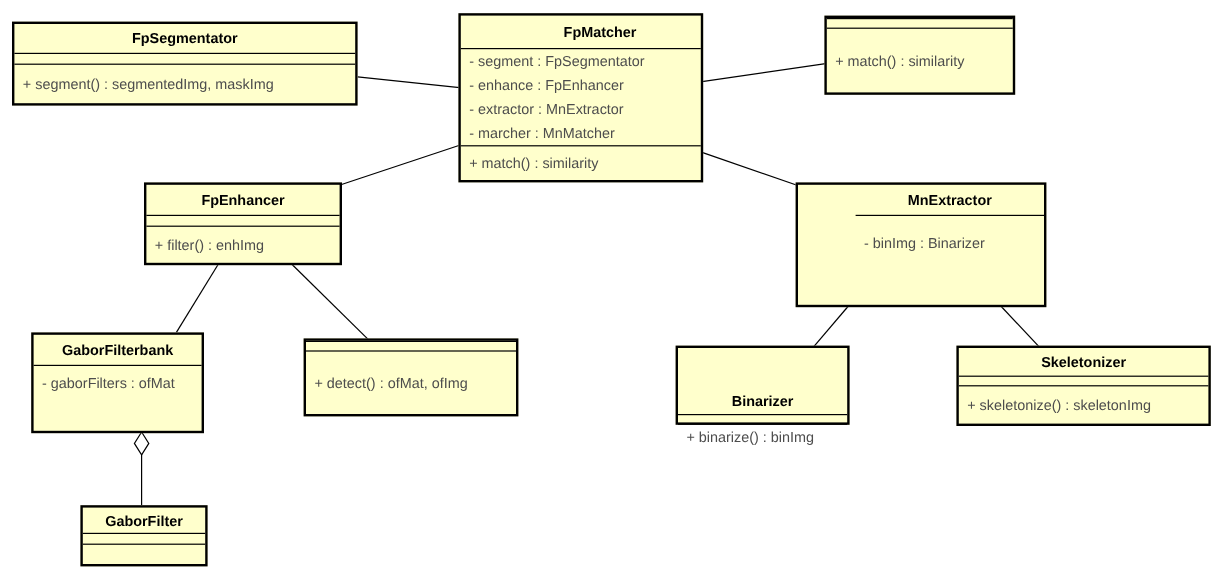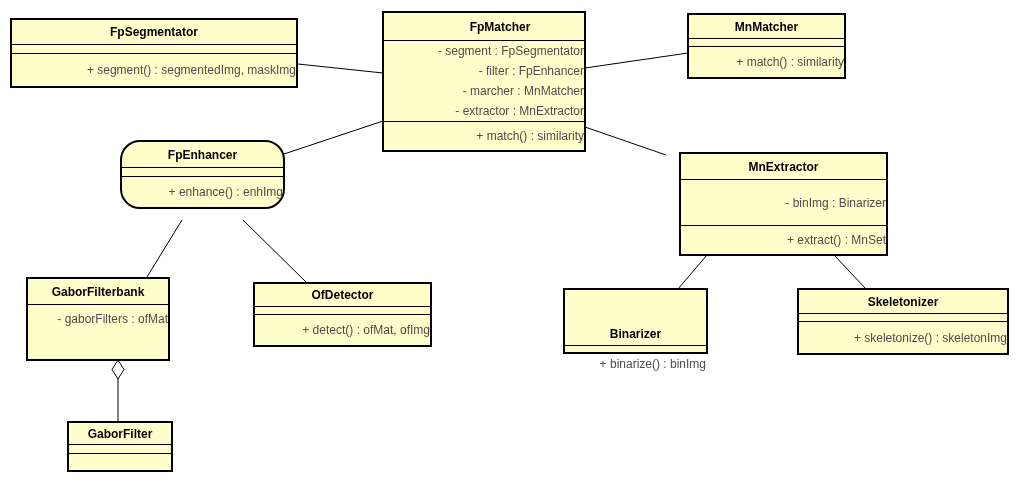--- a/index.html
+++ b/index.html
@@ -6,21 +6,20 @@
   html, body { background: #ffffff; }
   body {
     width: 1024px; height: 481px;
     font-family: "Liberation Sans", sans-serif;
     overflow: hidden;
   }
   .canvas {
     position: relative;
     width: 912px; height: 481px;
     background: #ffffff;
-    text-align: right;
   }
   .edges {
     position: absolute; left: 0; top: 0;
     width: 1024px; height: 481px;
     z-index: 1;
   }
   .uml-class {
     position: absolute;
     z-index: 2;
     background: #FFFFCC;
@@ -77,64 +76,59 @@
     <div class="uml-attrs" style="height:9px;"></div>
     <div class="uml-methods">
       <div class="member">+ segment() : segmentedImg, maskImg</div>
     </div>
   </div>
 
   <div class="uml-class" style="left:382px; top:11px; width:204px; height:141px;">
     <div class="uml-title" style="height:27px;padding-left:32px;">FpMatcher</div>
     <div class="uml-attrs" style="height:81px;">
       <div class="member">- segment : FpSegmentator</div>
-      <div class="member">- filter : FpEnhancer</div>
+      <div class="member">- enhance : FpEnhancer</div>
+      <div class="member">- extractor : MnExtractor</div>
       <div class="member">- marcher : MnMatcher</div>
-      <div class="member">- extractor : MnExtractor</div>
     </div>
     <div class="uml-methods">
       <div class="member">+ match() : similarity</div>
     </div>
   </div>
 
   <div class="uml-class" style="left:687px; top:13px; width:159px; height:66px;">
-    <div class="uml-title" style="height:23px;">MnMatcher</div>
     <div class="uml-attrs" style="height:8px;"></div>
     <div class="uml-methods">
       <div class="member">+ match() : similarity</div>
     </div>
   </div>
 
-  <div class="uml-class" style="left:120px; top:140px; width:165px; height:69px;border-radius:20px;">
+  <div class="uml-class" style="left:120px; top:152px; width:165px; height:69px;">
     <div class="uml-title" style="height:25px;">FpEnhancer</div>
     <div class="uml-attrs" style="height:9px;"></div>
     <div class="uml-methods">
-      <div class="member">+ enhance() : enhImg</div>
+      <div class="member">+ filter() : enhImg</div>
     </div>
   </div>
 
-  <div class="uml-class" style="left:679px; top:152px; width:209px; height:104px;">
+  <div class="uml-class" style="left:663px; top:152px; width:209px; height:104px;padding-left:48px;">
     <div class="uml-title" style="height:25px;">MnExtractor</div>
     <div class="uml-attrs" style="height:46px;">
       <div class="member">- binImg : Binarizer</div>
-    </div>
-    <div class="uml-methods">
-      <div class="member">+ extract() : MnSet</div>
     </div>
   </div>
 
   <div class="uml-class" style="left:26px; top:277px; width:144px; height:84px;">
     <div class="uml-title" style="height:25px;">GaborFilterbank</div>
     <div class="uml-attrs" style="height:28px;">
       <div class="member">- gaborFilters : ofMat</div>
     </div>
   </div>
 
   <div class="uml-class" style="left:253px; top:282px; width:179px; height:65px;">
-    <div class="uml-title" style="height:22px;">OfDetector</div>
     <div class="uml-attrs" style="height:8px;"></div>
     <div class="uml-methods">
       <div class="member">+ detect() : ofMat, ofImg</div>
     </div>
   </div>
 
   <div class="uml-class" style="left:563px; top:288px; width:145px; height:66px;">
     <div class="uml-title" style="height:23px;margin-top:32px;">Binarizer</div>
     <div class="uml-attrs" style="height:8px;"></div>
     <div class="uml-methods">

